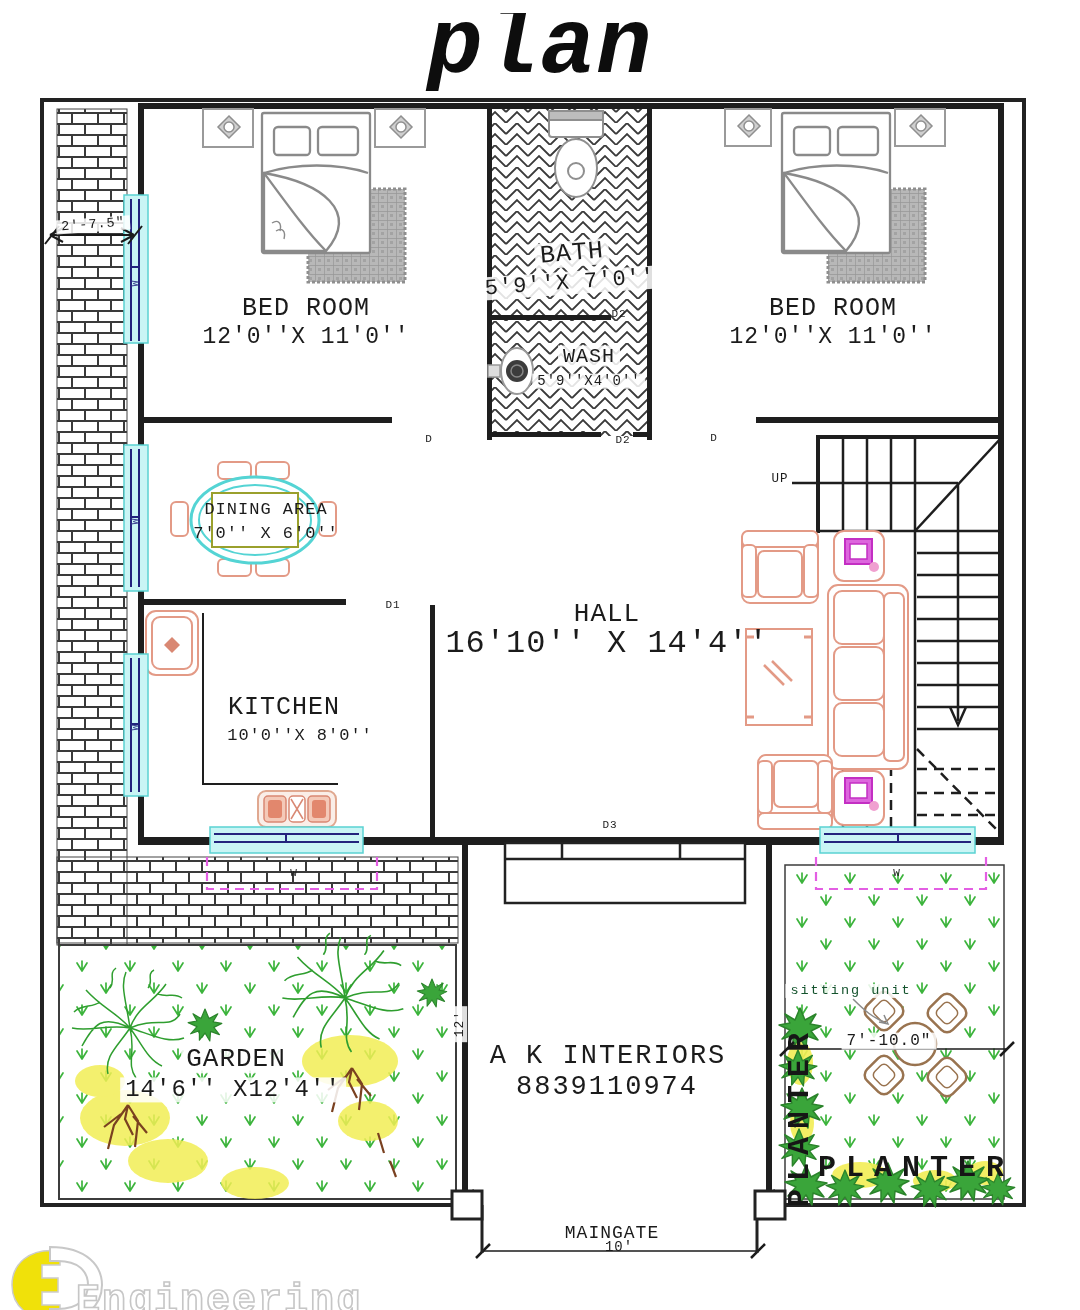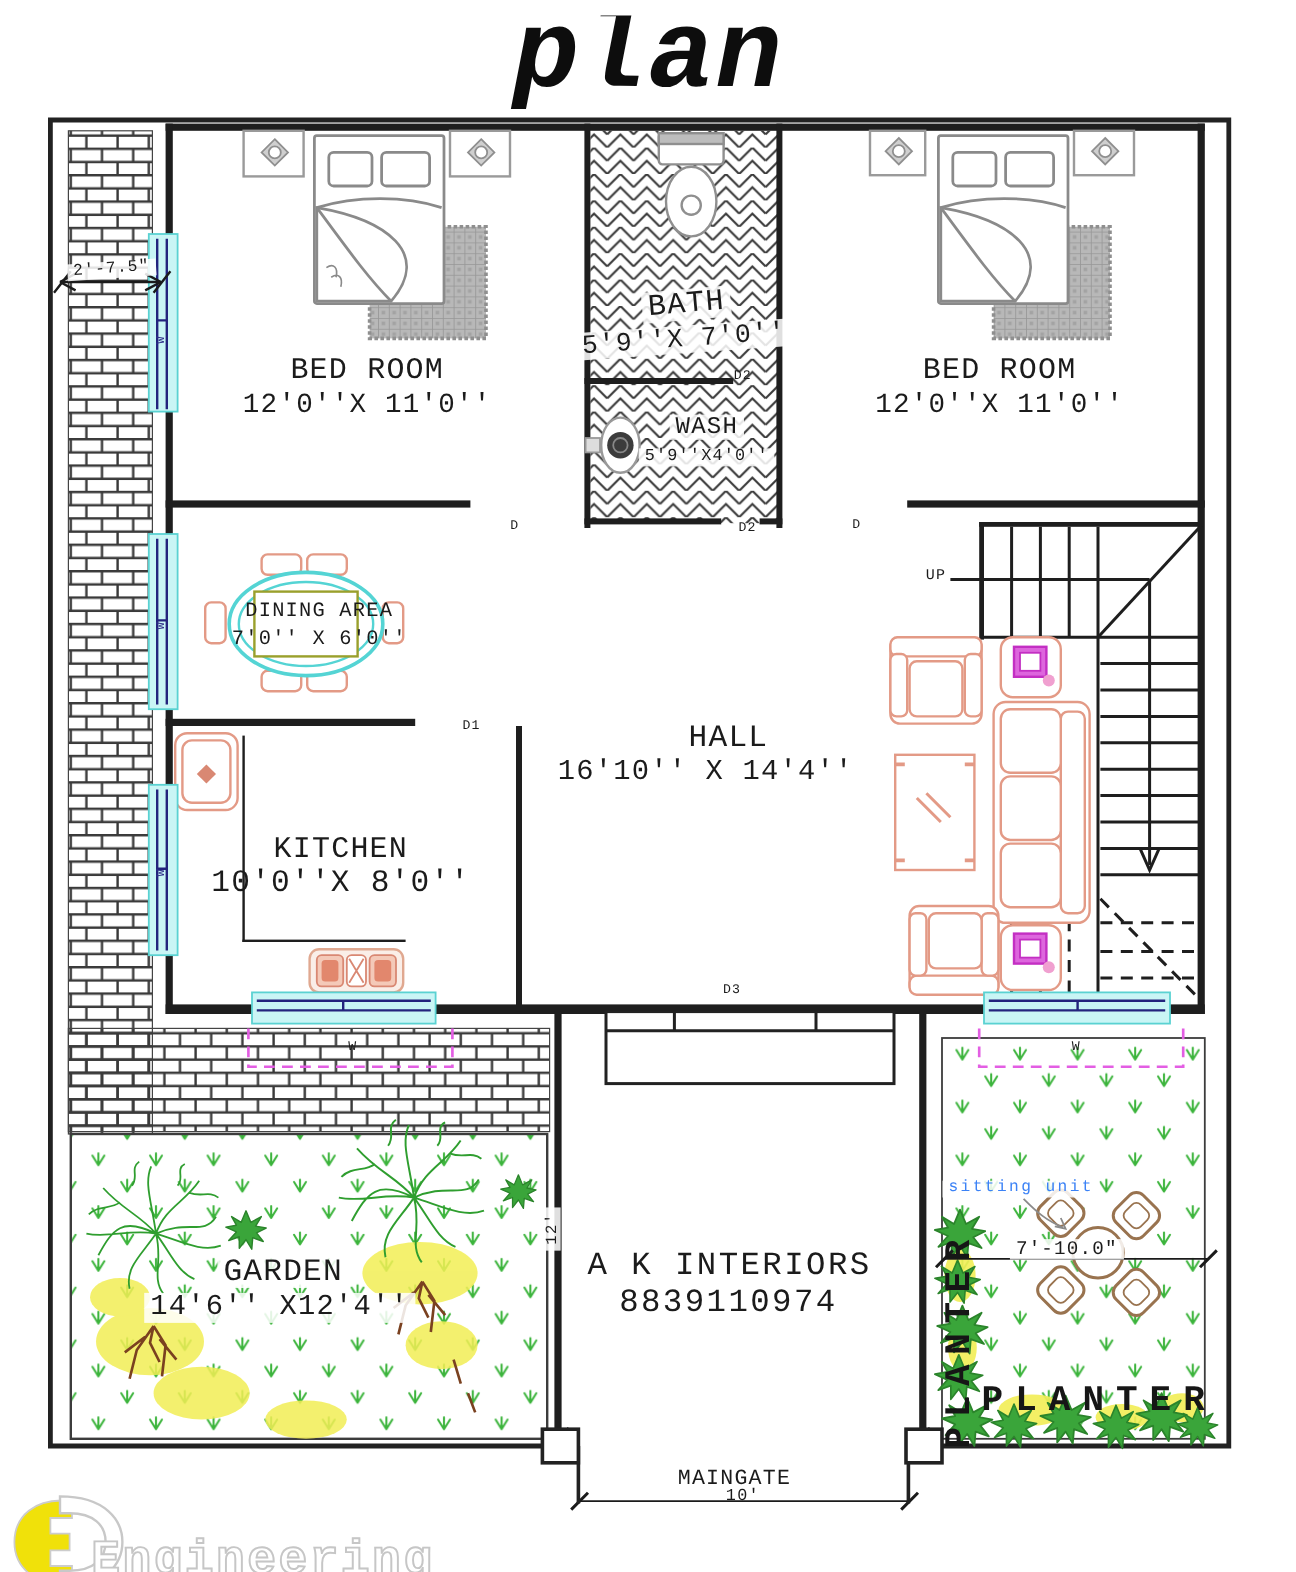--- a/index.html
+++ b/index.html
@@ -7,21 +7,21 @@
          font-family:Liberation Mono, monospace;margin-top:13px;}
   svg.plan{position:absolute;left:0;top:0;z-index:1;}
   .title{position:absolute;left:540px;top:34px;transform:translate(-50%,-50%);
          font-size:92px;font-weight:800;font-style:italic;color:#0d0d0d;
          letter-spacing:1px;z-index:5;}
   .lbl{position:absolute;transform:translate(-50%,-50%);white-space:nowrap;color:#1b1b1b;
        letter-spacing:1px;z-index:4;line-height:1.05;}
   .halo{background:rgba(255,255,255,.86);padding:0 5px;}
   .rotneg90{transform:translate(-50%,-50%) rotate(-90deg);}
   .navy{color:#31318a;}
-  .gray{color:#3b82f6;}
+  .gray{color:#14532d;}
   .planter{font-weight:700;color:#161616;z-index:4;}
   .wm{position:absolute;color:#fff;font-weight:700;z-index:6;
       -webkit-text-stroke:1.6px #c6c6c6;text-shadow:0 0 1px #d2d2d2;letter-spacing:2px;}
   .wm small{-webkit-text-stroke:1.2px #c6c6c6;font-weight:700;}
 </style>
 </head>
 <body>
 
 <div class="stage">
 
@@ -334,23 +334,23 @@
   <div class="lbl" style="left:306px;top:324px;font-size:23px">12'0''X 11'0''</div>
   <div class="lbl halo" style="left:572px;top:241px;font-size:25px;transform:translate(-50%,-50%) rotate(-5deg)">BATH</div>
   <div class="lbl halo" style="left:570px;top:270px;font-size:22px;transform:translate(-50%,-50%) rotate(-4deg)">5'9''X 7'0''</div>
   <div class="lbl halo" style="left:589px;top:343px;font-size:20px">WASH</div>
   <div class="lbl halo" style="left:589px;top:368px;font-size:14px">5'9''X4'0''</div>
   <div class="lbl" style="left:833px;top:296px;font-size:25px">BED ROOM</div>
   <div class="lbl" style="left:833px;top:324px;font-size:23px">12'0''X 11'0''</div>
   <div class="lbl" style="left:266px;top:497px;font-size:17px">DINING AREA</div>
   <div class="lbl" style="left:266px;top:521px;font-size:17px">7'0'' X 6'0''</div>
   <div class="lbl" style="left:284px;top:695px;font-size:25px">KITCHEN</div>
-  <div class="lbl" style="left:284px;top:723px;font-size:26px">10'0''X 8'0''</div>
+  <div class="lbl" style="left:300px;top:723px;font-size:17px">10'0''X 8'0''</div>
   <div class="lbl" style="left:607px;top:602px;font-size:26px">HALL</div>
-  <div class="lbl" style="left:588px;top:631px;font-size:24px">16'10'' X 14'4''</div>
+  <div class="lbl" style="left:607px;top:631px;font-size:32px">16'10'' X 14'4''</div>
   <div class="lbl halo" style="left:236px;top:1047px;font-size:26px">GARDEN</div>
   <div class="lbl halo" style="left:233px;top:1077px;font-size:24px">14'6'' X12'4''</div>
 
   <div class="lbl" style="left:608px;top:1043px;font-size:27px;letter-spacing:2px">A K INTERIORS</div>
   <div class="lbl" style="left:607px;top:1074px;font-size:27px;letter-spacing:2px">8839110974</div>
   <div class="lbl" style="left:612px;top:1220px;font-size:18px">MAINGATE</div>
   <div class="lbl" style="left:619px;top:1234px;font-size:14px">10'</div>
 
   <div class="lbl" style="left:780px;top:467px;font-size:12.5px">UP</div>
   <div class="lbl gray halo" style="left:851px;top:978px;font-size:13.5px;letter-spacing:2px">sitting unit</div>

